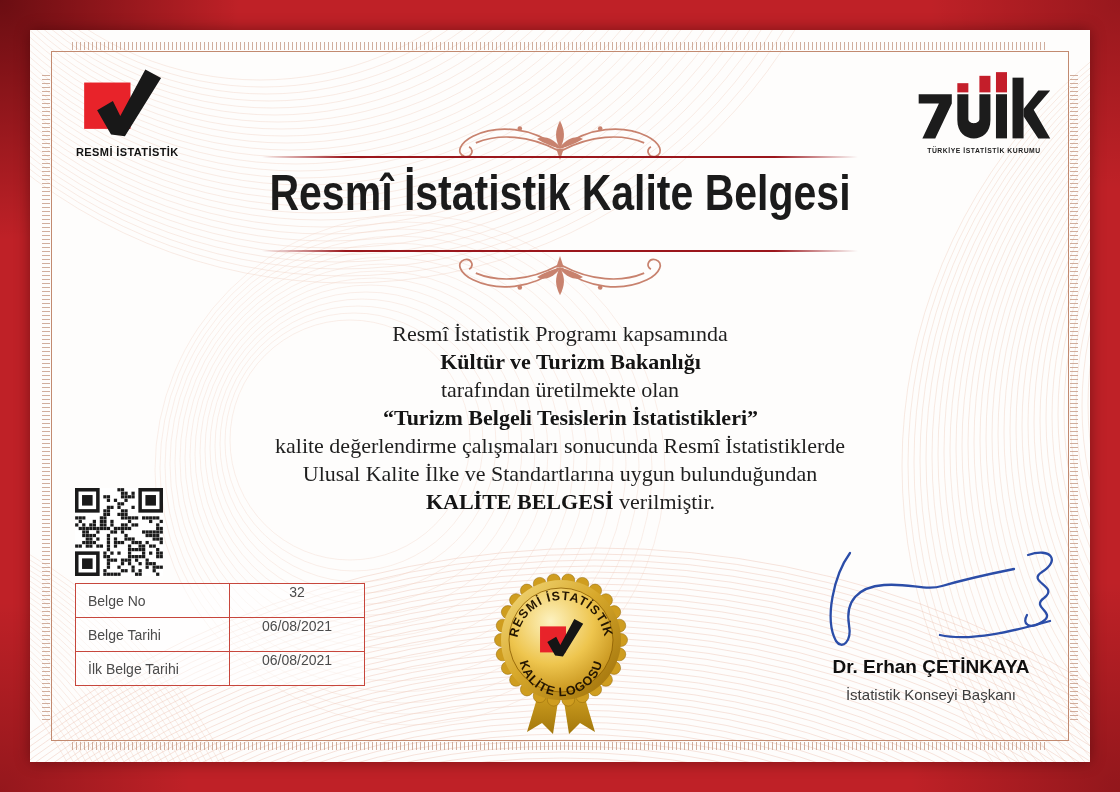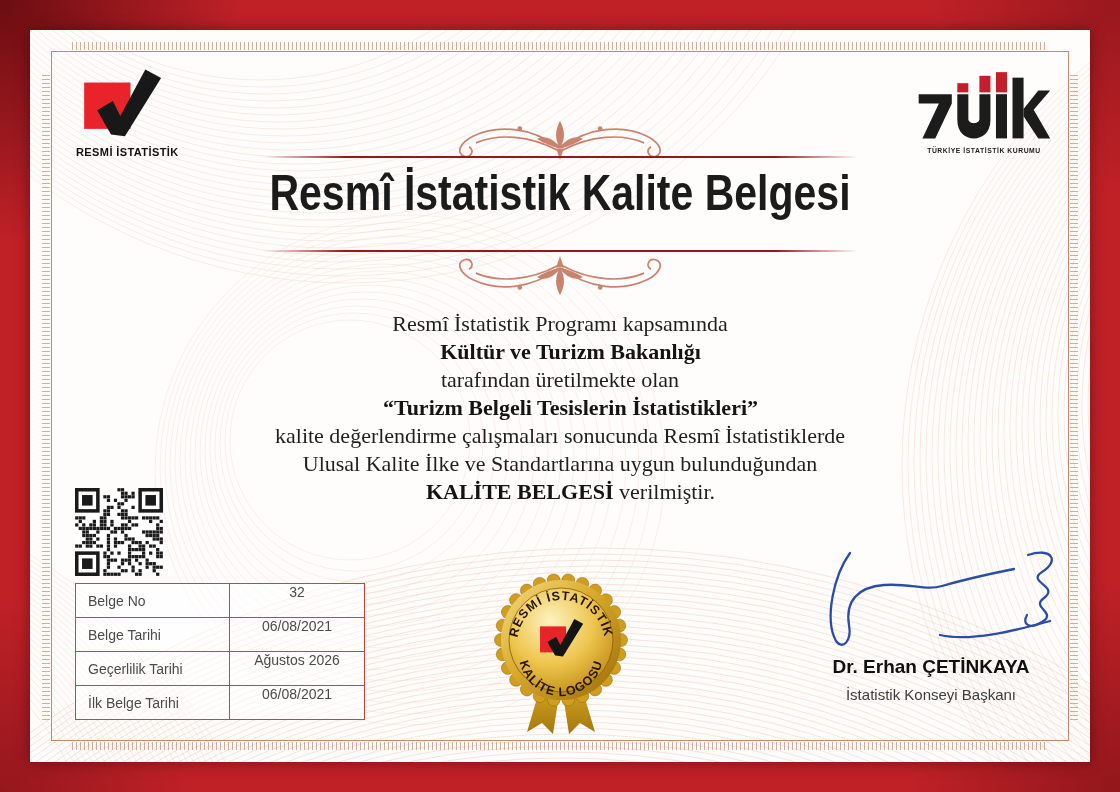--- a/index.html
+++ b/index.html
@@ -28,21 +28,21 @@
   .orn{left:435px;width:250px;height:44px;}
   .orn-top{top:118px;}
   .orn-bottom{top:254px;transform:scaleY(-1);}
   .rule{left:262px;width:596px;height:2px;
     background:linear-gradient(90deg,rgba(155,22,28,0) 0%,#9b161c 14%,#9b161c 86%,rgba(155,22,28,0) 100%);}
   .rule-top{top:156px;}
   .rule-bottom{top:250px;}
   .title{left:0;top:164px;width:1120px;text-align:center;font-size:50px;font-weight:700;
     color:#1b1b1b;transform:scaleX(.82);transform-origin:50% 50%;letter-spacing:0;white-space:nowrap;}
   
-  .body-text{left:0;top:310px;width:1120px;text-align:center;
+  .body-text{left:0;top:320px;width:1120px;text-align:center;
     font-family:"Liberation Serif", serif;font-size:22px;line-height:28px;color:#1f1f1f;}
   .body-text .b{font-weight:bold;color:#141414;margin-left:21px;}
   
   .details{left:75px;top:583px;width:288px;border:1px solid #c7463c;border-bottom:none;
     font-size:14px;color:#4b4b4b;background:rgba(255,255,255,.55);}
   .d-row{display:flex;height:33px;border-bottom:1px solid #c7463c;align-items:flex-start;}
   .d-label{width:141px;padding-left:12px;border-right:1px solid #c7463c;align-self:stretch;display:flex;align-items:center;}
   .d-value{flex:1;text-align:center;}
   
   .qr{left:75px;top:488px;width:88px;height:88px;}
@@ -481,24 +481,20 @@
   <div class="abs details">
     <div class="d-row">
       <div class="d-label">Belge No</div>
       <div class="d-value">32</div>
     </div>
     <div class="d-row">
       <div class="d-label">Belge Tarihi</div>
       <div class="d-value">06/08/2021</div>
     </div>
     <div class="d-row">
-      <div class="d-label">Geçerlilik Tarihi</div>
-      <div class="d-value">Ağustos 2026</div>
-    </div>
-    <div class="d-row">
       <div class="d-label">İlk Belge Tarihi</div>
       <div class="d-value">06/08/2021</div>
     </div>
   </div>
 
   <svg class="abs seal" viewBox="0 0 168 178">
     <defs>
       <radialGradient id="gInner" cx="40%" cy="32%" r="75%">
         <stop offset="0%" stop-color="#fdf2c0"></stop>
           <stop offset="55%" stop-color="#eec54e"></stop>

